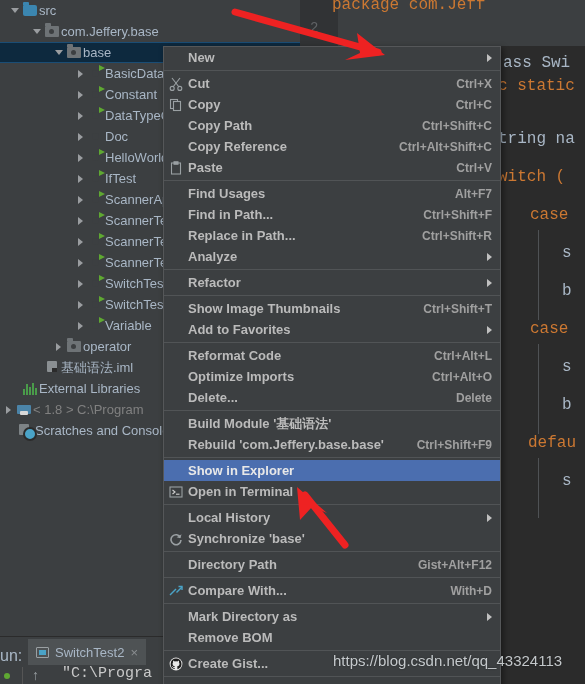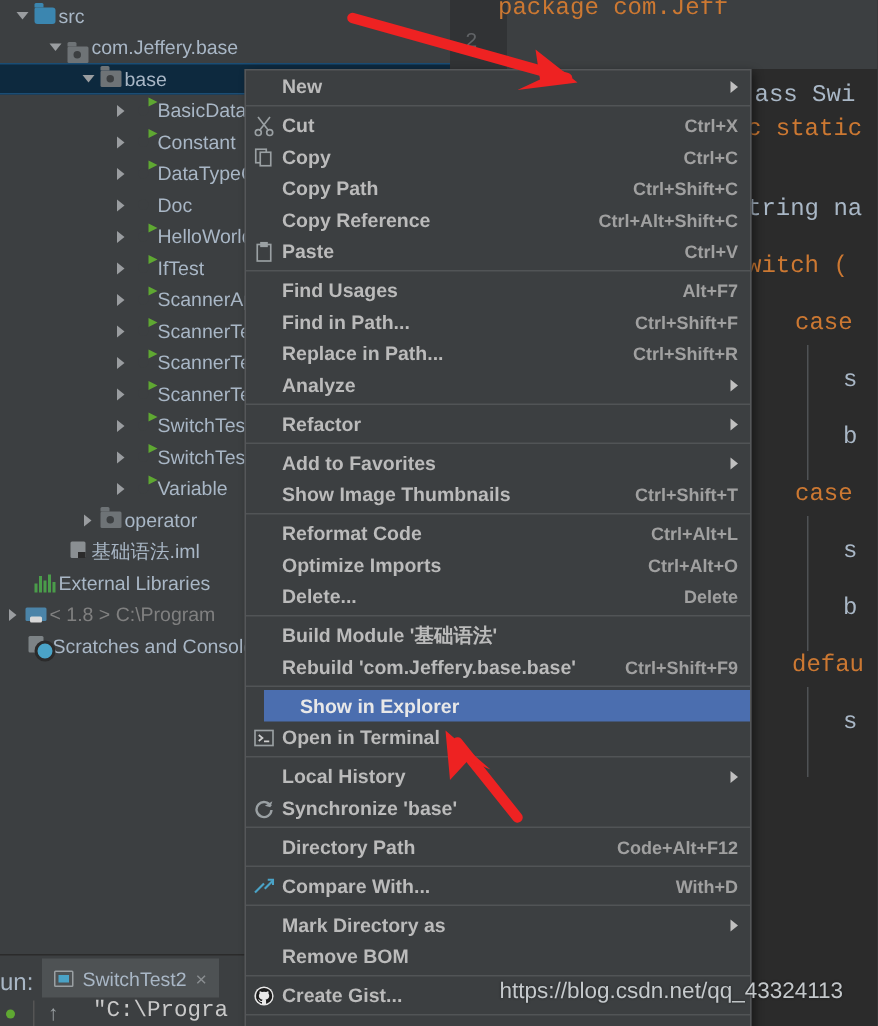--- a/index.html
+++ b/index.html
@@ -111,21 +111,21 @@
     background: #3c3f41;
     border: 1px solid #555759;
     box-shadow: 2px 2px 6px rgba(0,0,0,.45);
     padding: 0;
     z-index: 40;
   }
   .mi {
     position: relative; height: 21px; display: flex; align-items: center;
     padding: 0 8px 0 0; color: #bbbbbb; font-size: 13px; white-space: nowrap; font-weight: bold;
   }
-  .mi.hl { background: #4b6eaf; margin-left: 12px; }
+  .mi.hl { background: #4b6eaf; }
   .mi.hl .mi-label { color: #e8e8e8; }
   .mi-ico { width: 24px; flex: 0 0 24px; display:flex; align-items:center; justify-content:center; }
   .mi-label { flex: 1 1 auto; color: #bbbbbb; }
   .mi-key { color: #a0a0a0; font-size: 12px; margin-left: 14px; }
   .mi-arrow {
     width: 0; height: 0; margin-left: 10px;
     border-left: 5px solid #c0c0c0; border-top: 4px solid transparent; border-bottom: 4px solid transparent;
   }
   .msep { height: 1px; background: #515456; margin: 2px 0; }
 
@@ -199,21 +199,21 @@
       <span style="width:8px"></span>
       <span class="tw">
           <i class="tw-down"></i>
         </span>
       <span class="ticon">
           <i class="ic-folder"></i>
         </span>
       <span class="tlabel">src</span>
     </div>
 
-    <div class="tree-row" style="top:21px;align-items:flex-end;">
+    <div class="tree-row" style="top:21px;">
       <span style="width:30px"></span>
       <span class="tw">
           <i class="tw-down"></i>
         </span>
       <span class="ticon">
           <i class="ic-pkg"></i>
         </span>
       <span class="tlabel">com.Jeffery.base</span>
     </div>
 
@@ -506,27 +506,27 @@
       </div>
       <div class="msep"></div>
       <div class="mi">
         <span class="mi-ico"></span>
         <span class="mi-label">Refactor</span>
         <span class="mi-arrow"></span>
       </div>
       <div class="msep"></div>
       <div class="mi">
         <span class="mi-ico"></span>
+        <span class="mi-label">Show Image Thumbnails</span>
+        <span class="mi-key">Ctrl+Shift+T</span>
+      </div>
+      <div class="mi">
+        <span class="mi-ico"></span>
         <span class="mi-label">Add to Favorites</span>
         <span class="mi-arrow"></span>
-      </div>
-      <div class="mi">
-        <span class="mi-ico"></span>
-        <span class="mi-label">Show Image Thumbnails</span>
-        <span class="mi-key">Ctrl+Shift+T</span>
       </div>
       <div class="msep"></div>
       <div class="mi">
         <span class="mi-ico"></span>
         <span class="mi-label">Reformat Code</span>
         <span class="mi-key">Ctrl+Alt+L</span>
       </div>
       <div class="mi">
         <span class="mi-ico"></span>
         <span class="mi-label">Optimize Imports</span>
@@ -574,21 +574,21 @@
             <path d="M11.5 5.5 A5 5 0 1 0 12 8" stroke="#9aa0a3" stroke-width="1.6" fill="none"></path>
             <path d="M12.6 2.2 L11.2 6.2 L7.6 5.2 Z" fill="#9aa0a3"></path>
           </svg>
         </span>
         <span class="mi-label">Synchronize 'base'</span>
       </div>
       <div class="msep"></div>
       <div class="mi">
         <span class="mi-ico"></span>
         <span class="mi-label">Directory Path</span>
-        <span class="mi-key">Code+Alt+F12</span>
+        <span class="mi-key">Gist+Alt+F12</span>
       </div>
       <div class="msep"></div>
       <div class="mi">
         <span class="mi-ico">
           <svg width="14" height="14" viewBox="0 0 14 14">
             <g stroke="#4aa3c7" stroke-width="1.4" fill="none">
               <path d="M1 11 L7 5"></path>
               <path d="M13 3 L7.5 8.5"></path>
               <path d="M9.5 2.5 L13 2.5 L13 6"></path>
             </g>

